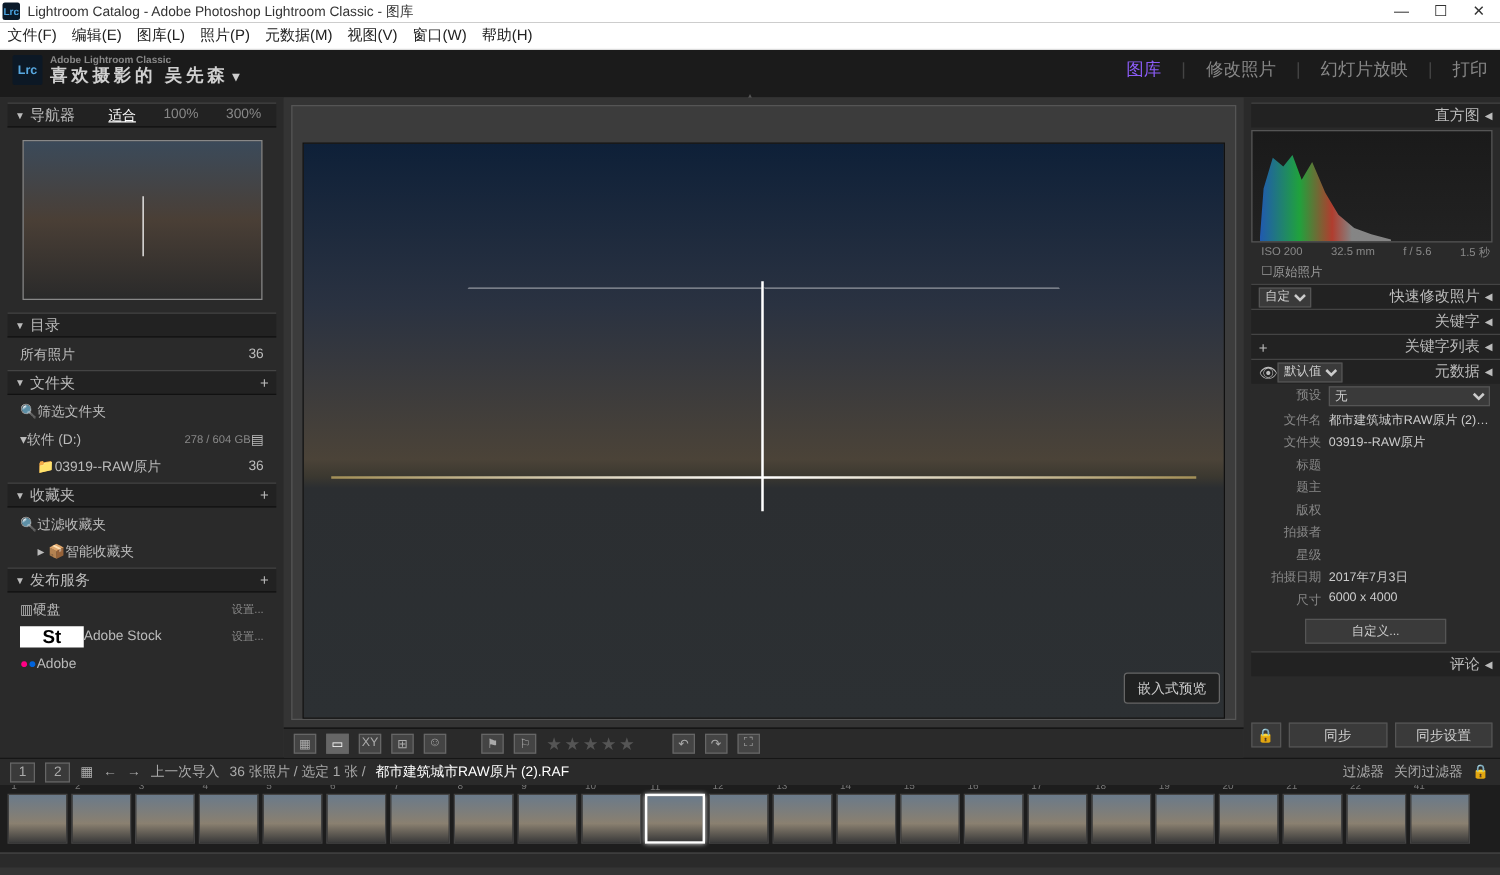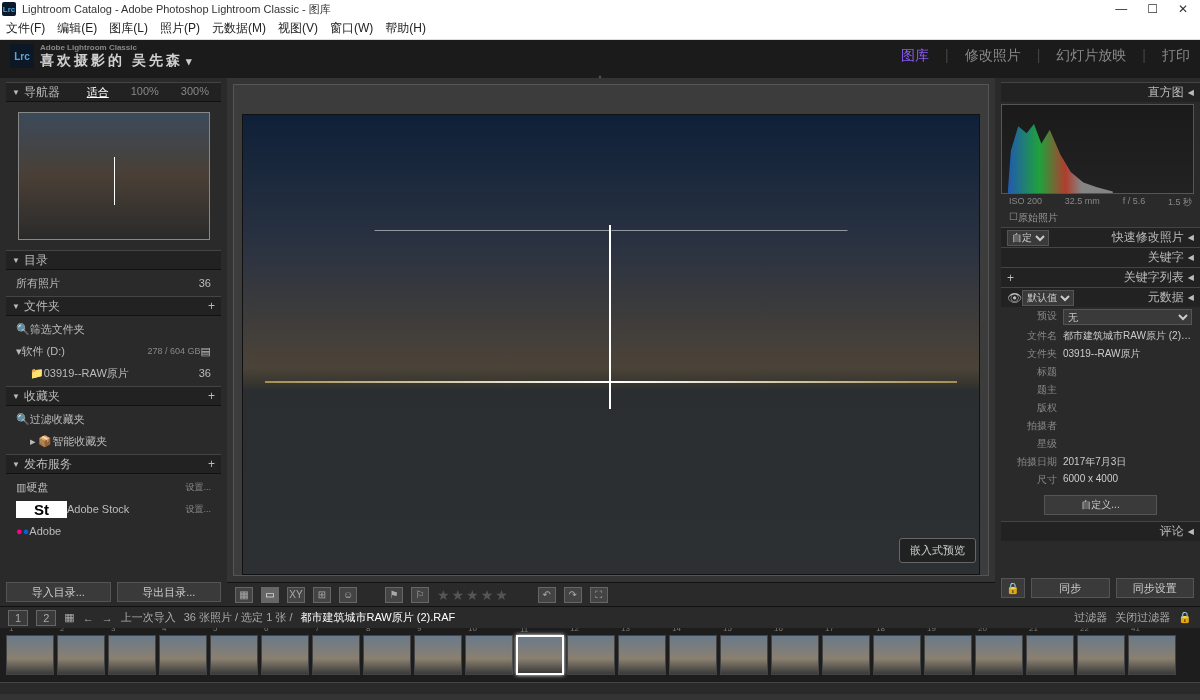--- a/index.html
+++ b/index.html
@@ -197,24 +197,20 @@
         <span class="grow"></span>
         <span style="font-size:9px;color:#888">设置...</span>
       </div>
     <div class="panel-row">
         <span style="color:#ff0084">●</span>
         <span style="color:#0063dc">●</span> 
         <span>Adobe</span>
         <span class="grow"></span>
       </div>
 
-    <div class="imp-exp">
-      <button>导入目录...</button>
-      <button>导出目录...</button>
-    </div>
   </div>
 
   <div class="center">
     <div class="image-area">
       <div class="image-frame">
         <div class="bridge">
           <div class="tower"></div>
             <div class="deck"></div>
             <div class="cable-l"></div>
             <div class="cable-r"></div>

